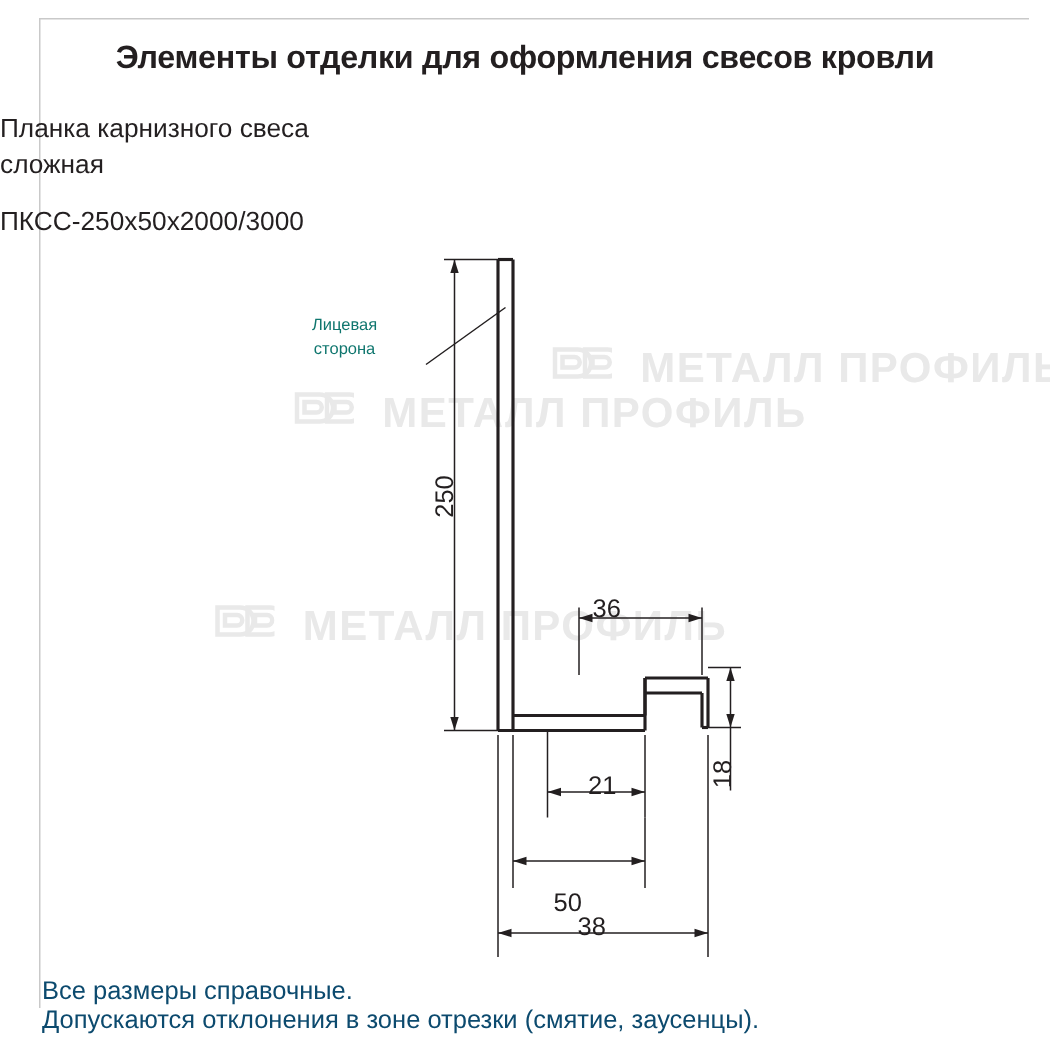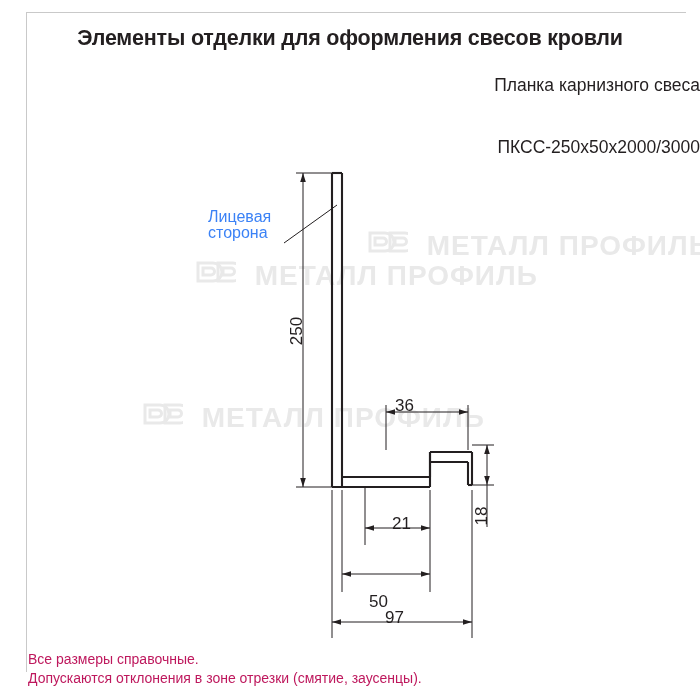--- a/index.html
+++ b/index.html
@@ -39,21 +39,21 @@
     width: 700px;
     text-align: center;
     font-size: 21.5px;
     font-weight: bold;
     letter-spacing: -0.2px;
   }
   .subtitle {
     position: absolute;
     left: 0;
     width: 700px;
-    text-align: right;
+    text-align: left;
     font-size: 17.5px;
     color: #231f20;
   }
   .sub1 { top: 75px; }
   .sub2 { top: 99px; }
   .sub3 { top: 137px; }
 
   
   .wm {
     position: absolute;
@@ -75,55 +75,56 @@
   
   .wm3 { left: 368px; top: 228px; }
 
   
   .draw { position: absolute; left: 0; top: 0; width: 700px; height: 700px; }
 
   
   .footer {
     position: absolute;
     left: 28px;
-    font-size: 14px;
-    color: #be185d;
+    font-size: 17px;
+    color: #0c4a6e;
   }
   .f1 { top: 651px; }
   .f2 { top: 670px; }
 
   .dim-label {
     position: absolute;
     font-size: 17px;
     color: #231f20;
     white-space: nowrap;
   }
   .vert {
     transform: rotate(-90deg);
     transform-origin: 50% 50%;
   }
   .callout {
     position: absolute;
-    font-size: 16px;
+    font-size: 11px;
     line-height: 16px;
-    text-align: left;
-    color: #3b82f6;
+    text-align: center;
+    color: #0f766e;
     white-space: nowrap;
   }
 </style>
 </head>
 <body>
 
 <div class="page">
 
   <div class="edge-top"></div>
   <div class="edge-left"></div>
 
   <div class="title">Элементы отделки для оформления свесов кровли</div>
   <div class="subtitle sub1">Планка карнизного свеса</div>
+  <div class="subtitle sub2">сложная</div>
   <div class="subtitle sub3">ПКСС-250х50х2000/3000</div>
 
   <div class="wm wm3">
     <span class="mp-logo">
       <svg width="40" height="26" viewBox="0 0 40 26">
         <path d="M2 4 h15 a6 6 0 0 1 0 18 H2 Z M7 9 h8 a3.4 3.4 0 0 1 0 7 H7 Z" fill="none" stroke="#e9e9e9" stroke-width="3"></path>
         <path d="M22 4 h15 a6 6 0 0 1 0 18 H22 Z M27 9 h8 a3.4 3.4 0 0 1 0 7 H27 Z" fill="none" stroke="#e9e9e9" stroke-width="3"></path>
       </svg>
     </span>
     <span class="wm-text">МЕТАЛЛ ПРОФИЛЬ</span>
@@ -224,18 +225,18 @@
   <div class="dim-label vert" style="left:277px; top:321px; width:40px; text-align:center;">250</div>
 
   <div class="dim-label" style="left:395px; top:396px;">36</div>
 
   <div class="dim-label vert" style="left:462px; top:506px; width:40px; text-align:center;">18</div>
 
   <div class="dim-label" style="left:392px; top:514px;">21</div>
 
   <div class="dim-label" style="left:369px; top:560px;margin-top:32px;">50</div>
 
-  <div class="dim-label" style="left:385px; top:608px;">97</div>
+  <div class="dim-label" style="left:385px; top:608px;">38</div>
 
   <div class="footer f1">Все размеры справочные.</div>
   <div class="footer f2">Допускаются отклонения в зоне отрезки (смятие, заусенцы).</div>
 
 </div>
 
 </body></html>

